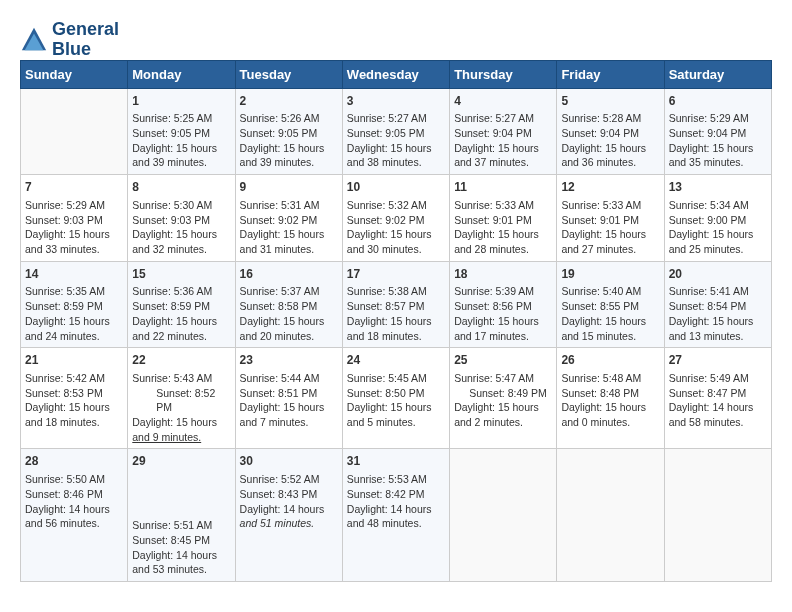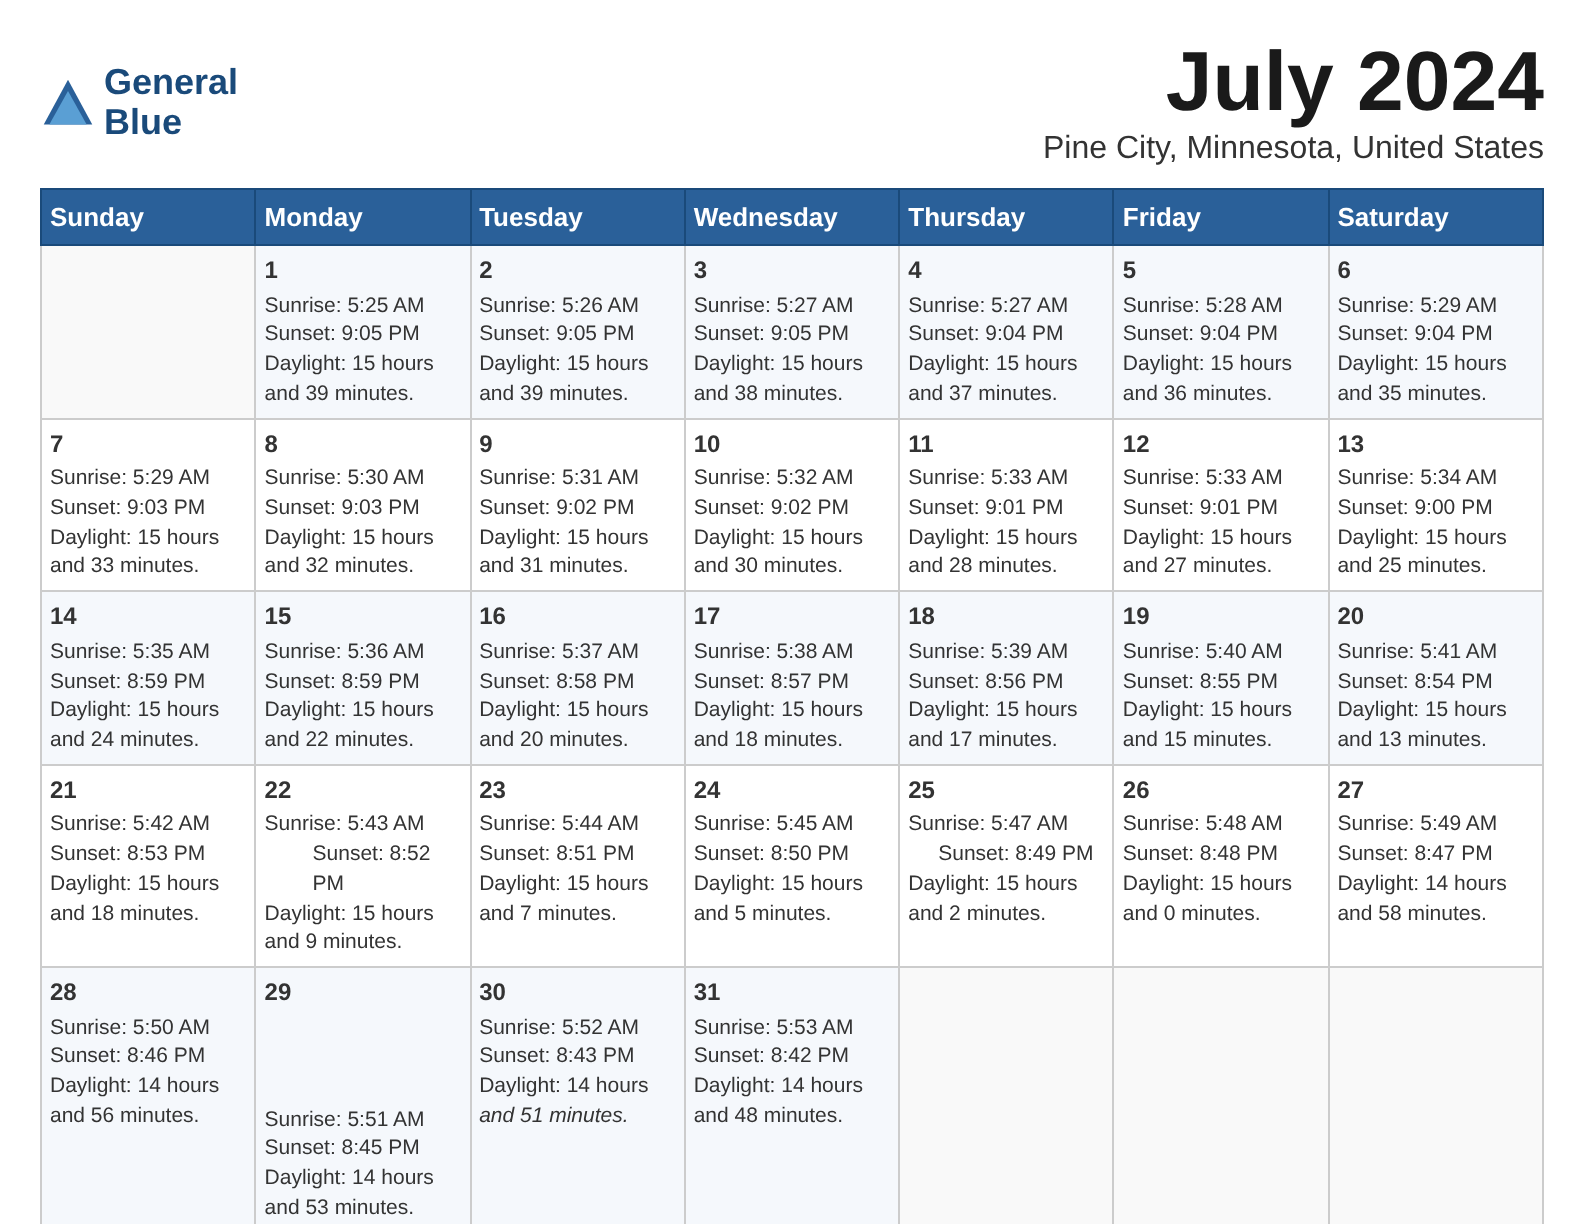--- a/index.html
+++ b/index.html
@@ -6,22 +6,21 @@
     body {
       font-family: Arial, sans-serif;
       background: #fff;
       width: 792px;
       min-height: 612px;
       padding: 20px;
     }
     .header {
       display: flex;
       justify-content: space-between;
-      align-items: center;
-      margin-bottom: 10px;
+      align-items: flex-end;
     }
     .logo {
       display: flex;
       align-items: center;
       gap: 4px;
     }
     .logo-text {
       font-size: 18px;
       font-weight: bold;
       color: #1a4a7a;
@@ -100,24 +99,20 @@
   <div class="logo">
     <svg class="logo-icon" viewBox="0 0 30 30" xmlns="http://www.w3.org/2000/svg">
       <polygon points="15,2 28,26 2,26" fill="#2a6099"></polygon>
       <polygon points="15,8 25,26 5,26" fill="#5a9fd4"></polygon>
     </svg>
     <div class="logo-text">
       <span>General</span>
       <span>Blue</span>
     </div>
   </div>
-  <div class="title-block">
-    <div class="month-title">July 2024</div>
-    <div class="location">Pine City, Minnesota, United States</div>
-  </div>
 </div>
 
 <table>
   <thead>
     <tr>
     <th>Sunday</th>
         <th>Monday</th>
         <th>Tuesday</th>
         <th>Wednesday</th>
         <th>Thursday</th>
@@ -279,21 +274,21 @@
           <span style="display: block;">Sunrise: 5:42 AM</span>
           <span style="display: block;">Sunset: 8:53 PM</span>
           <span style="display: block;">Daylight: 15 hours</span>
           <span style="display: block;">and 18 minutes.</span>
         </td>
         <td>
           <span class="day-num">22</span>
           <span style="display: block;">Sunrise: 5:43 AM</span>
           <span style="display: block; margin-left: 24px;">Sunset: 8:52 PM</span>
           <span style="display: block;">Daylight: 15 hours</span>
-          <span style="display: block;">and 9 minutes.</span>
+          <span style="display: block; text-decoration: underline;">and 9 minutes.</span>
         </td>
         <td>
           <span class="day-num">23</span>
           <span style="display: block;">Sunrise: 5:44 AM</span>
           <span style="display: block;">Sunset: 8:51 PM</span>
           <span style="display: block;">Daylight: 15 hours</span>
           <span style="display: block;">and 7 minutes.</span>
         </td>
         <td>
           <span class="day-num">24</span>

